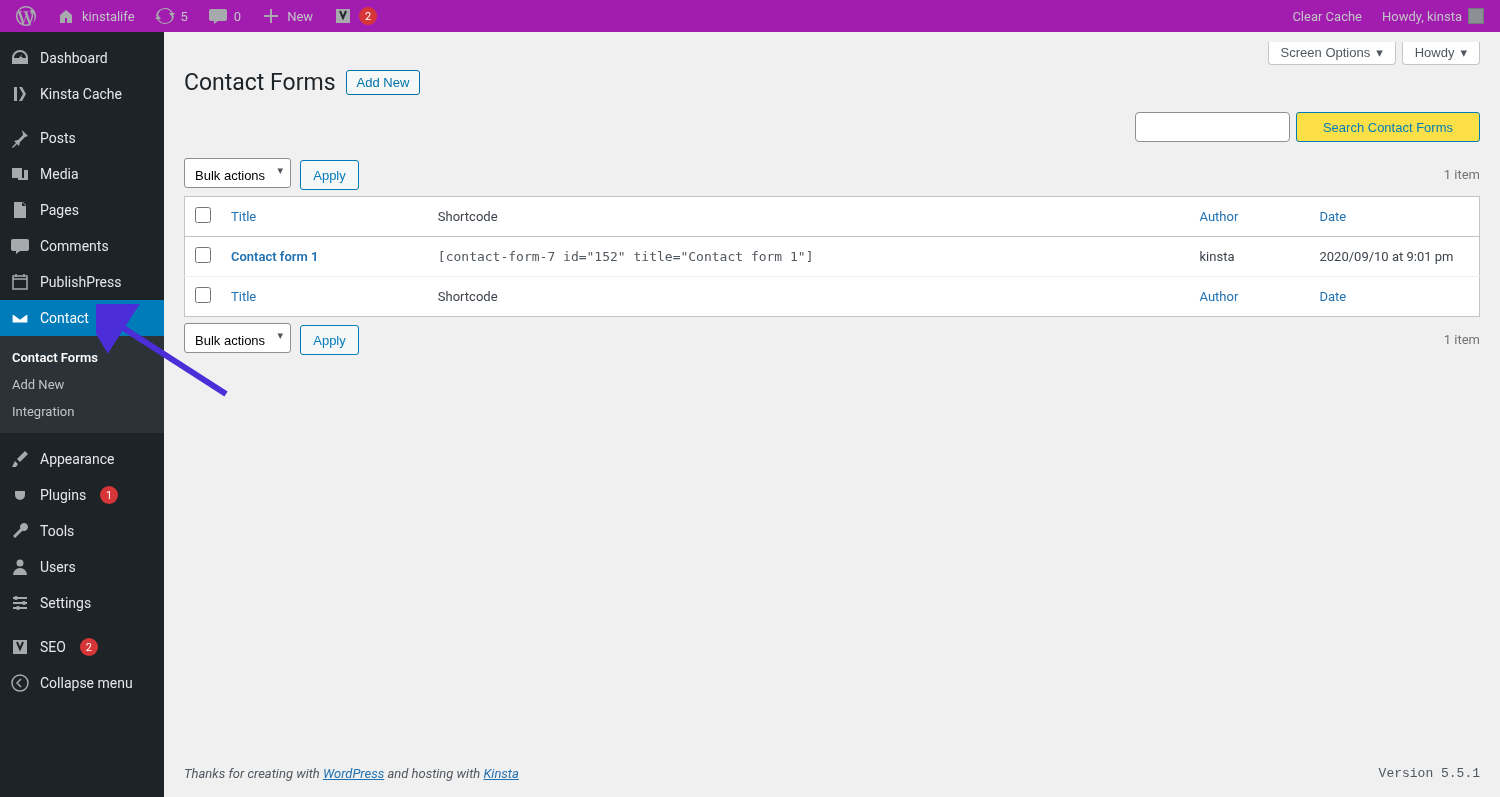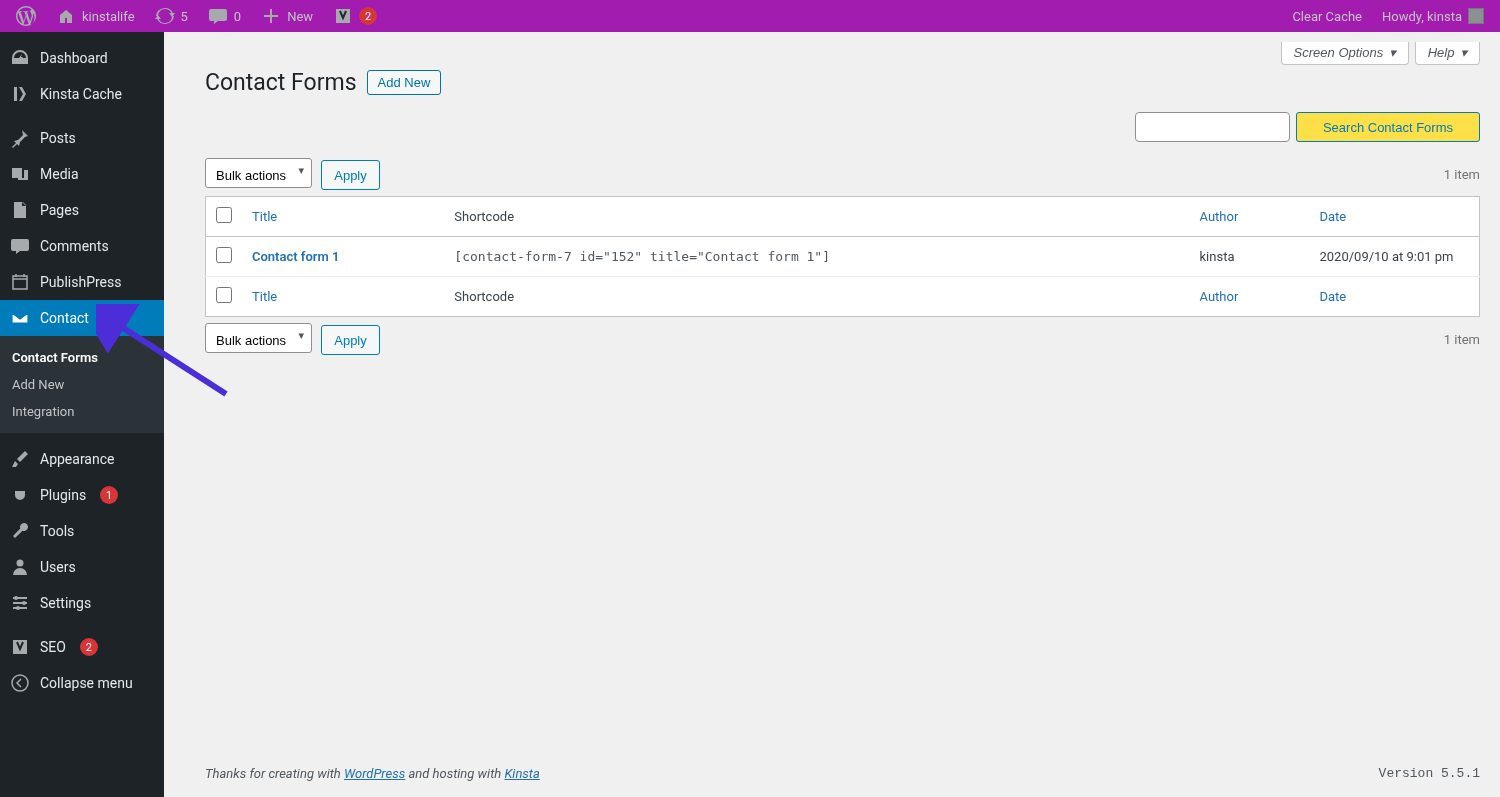--- a/index.html
+++ b/index.html
@@ -7,40 +7,40 @@
 
 
 .admin-bar { background: #a21caf; height: 32px; display: flex; justify-content: space-between; align-items: center; padding: 0 8px; color: #eee; font-size: 13px; }
 .admin-bar-left, .admin-bar-right { display: flex; align-items: center; gap: 4px; }
 .admin-bar .ab-item { display: flex; align-items: center; gap: 6px; padding: 0 8px; height: 32px; cursor: pointer; color: #c3c4c7; }
 .ab-icon { width: 20px; height: 20px; display: flex; align-items: center; justify-content: center; fill: #a7aaad; }
 .ab-badge { background: #d63638; color: #fff; border-radius: 10px; min-width: 18px; height: 18px; display: inline-flex; align-items: center; justify-content: center; font-size: 11px; padding: 0 5px; }
 .avatar-box { width: 16px; height: 16px; background: #8c8f94; border: 1px solid #72777c; }
 
 
-.wrap { display: flex; min-height: calc(100vh - 32px); gap: 21px; }
+.wrap { display: flex; min-height: calc(100vh - 32px); }
 
 
 .sidebar { width: 164px; background: #1d2327; color: #f0f0f1; display: flex; flex-direction: column; }
 .menu-item { display: flex; align-items: center; gap: 10px; padding: 8px 10px; color: #e5e7eb; cursor: pointer; position: relative; font-size: 14px; }
 .menu-item.section-gap { margin-top: 8px; }
 .menu-item .mi-icon { width: 20px; height: 20px; display: flex; align-items: center; justify-content: center; }
 .menu-item .mi-icon svg { fill: #a7aaad; width: 20px; height: 20px; }
 .menu-item.active { background: #007cba; color: #fff; }
 .menu-item.active .mi-icon svg { fill: #fff; }
 .menu-item.active::after { content: ""; position: absolute; right: -8px; top: 50%; transform: translateY(-50%); border: 8px solid transparent; border-right-color: #f0f0f1; }
 .mi-badge { background: #d63638; color: #fff; border-radius: 10px; min-width: 18px; height: 18px; display: inline-flex; align-items: center; justify-content: center; font-size: 11px; padding: 0 5px; margin-left: 4px; }
 .submenu { background: #2c3338; padding: 8px 0; }
 .submenu-item { padding: 6px 12px; color: #c3c4c7; cursor: pointer; font-size: 13px; }
 .submenu-item.current { color: #fff; font-weight: 600; }
 
 
 .main { flex: 1; padding: 0 20px; position: relative; display: flex; flex-direction: column; }
 .top-actions { display: flex; justify-content: flex-end; gap: 6px; padding-top: 10px; }
-.screen-btn { background: #fff; border: 1px solid #c3c4c7; border-top: none; padding: 3px 12px 4px; font-size: 13px; border-radius: 0 0 4px 4px; cursor: pointer; color: #50575e; display: flex; gap: 6px; font-style: italic; }
+.screen-btn { background: #fff; border: 1px solid #c3c4c7; border-top: none; padding: 3px 12px 4px; font-size: 13px; border-radius: 0 0 4px 4px; cursor: pointer; color: #50575e; display: flex; gap: 6px; }
 
 .heading-row { display: flex; align-items: center; gap: 10px; margin: 4px 0 16px; }
 .page-title { font-size: 23px; font-weight: 400; color: #1d2327; }
 .add-new-btn { border: 1px solid #0073aa; color: #0073aa; background: #f6f7f7; padding: 4px 10px; font-size: 13px; border-radius: 3px; cursor: pointer; }
 
 .search-row { display: flex; justify-content: flex-end; gap: 6px; margin-bottom: 10px; }
 .search-input { width: 155px; height: 30px; border: 1px solid #8c8f94; border-radius: 4px; padding: 0 8px; }
 .search-btn { border: 1px solid #007cba; color: #007cba; background: #fde047; padding: 0 26px; height: 30px; border-radius: 3px; cursor: pointer; font-size: 13px; }
 
 .tablenav { display: flex; justify-content: space-between; align-items: center; margin: 6px 0; }
@@ -273,21 +273,21 @@
       </div>
   </div>
 
   <div class="main">
     <div class="top-actions">
       <button class="screen-btn">
           <span>Screen Options</span> 
           <span>▾</span>
         </button>
       <button class="screen-btn">
-          <span>Help</span> 
+          <span>Howdy</span> 
           <span>▾</span>
         </button>
     </div>
 
     <div class="heading-row">
       <h1 class="page-title">Contact Forms</h1>
       <button class="add-new-btn">Add New</button>
     </div>
 
     <div class="search-row">

